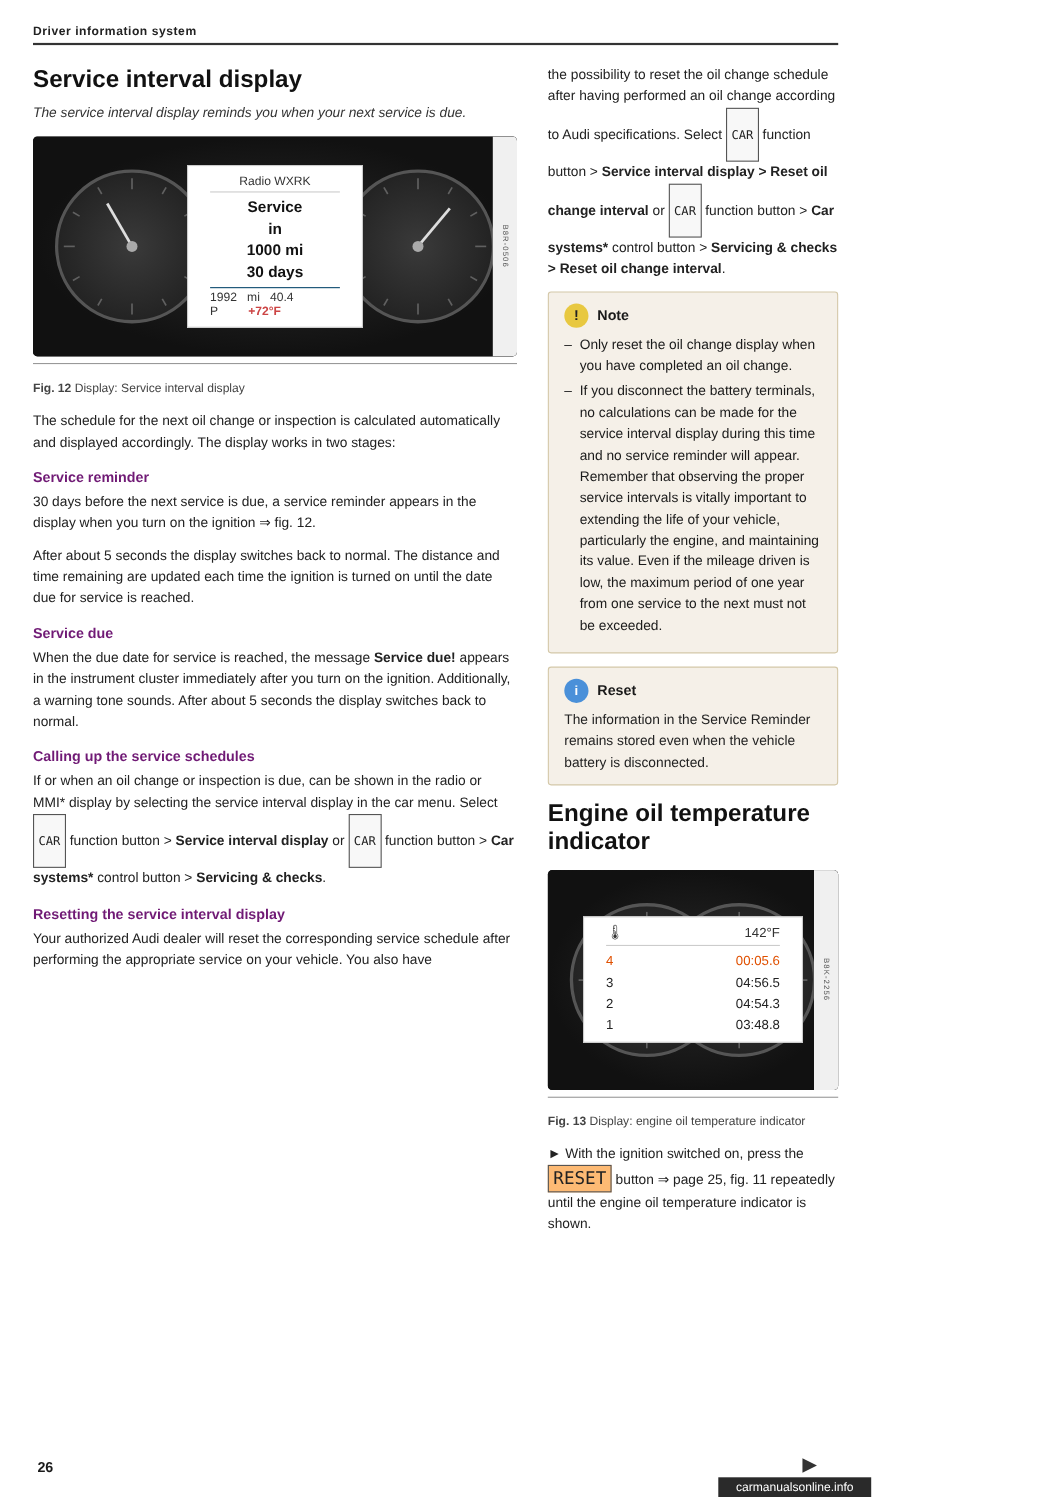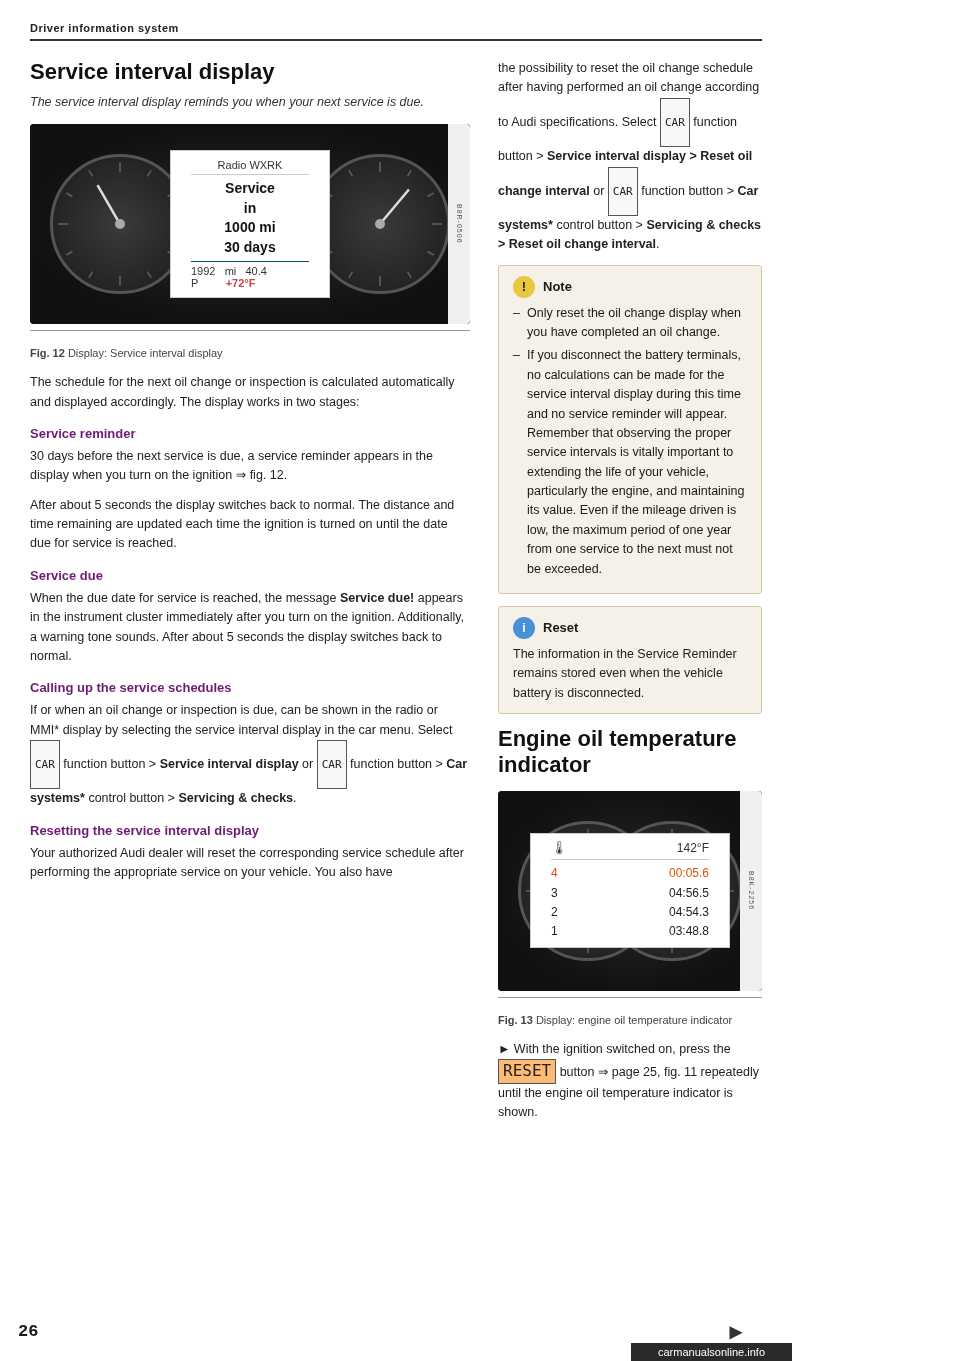--- a/index.html
+++ b/index.html
@@ -328,34 +328,33 @@
       color: #222;
     }
 
     .oil-data-row.highlight {
       color: #e05000;
     }
 
     .page-number {
       position: absolute;
       bottom: 20px;
-      left: 18px;
-      font-size: 17px;
-      font-weight: bold;
-      font-family: Liberation Mono, monospace;
+      left: 34px;
+      font-size: 13px;
+      font-weight: bold;
     }
 
     .website-bar {
       position: absolute;
       bottom: 0;
       right: 0;
       background: #2a2a2a;
       color: #fff;
       font-size: 11px;
-      padding: 3px 27px;
+      padding: 3px 16px;
     }
 
     .arrow-right {
       position: absolute;
       bottom: 20px;
       right: 50px;
       font-size: 16px;
       font-weight: bold;
       color: #333;
     }

